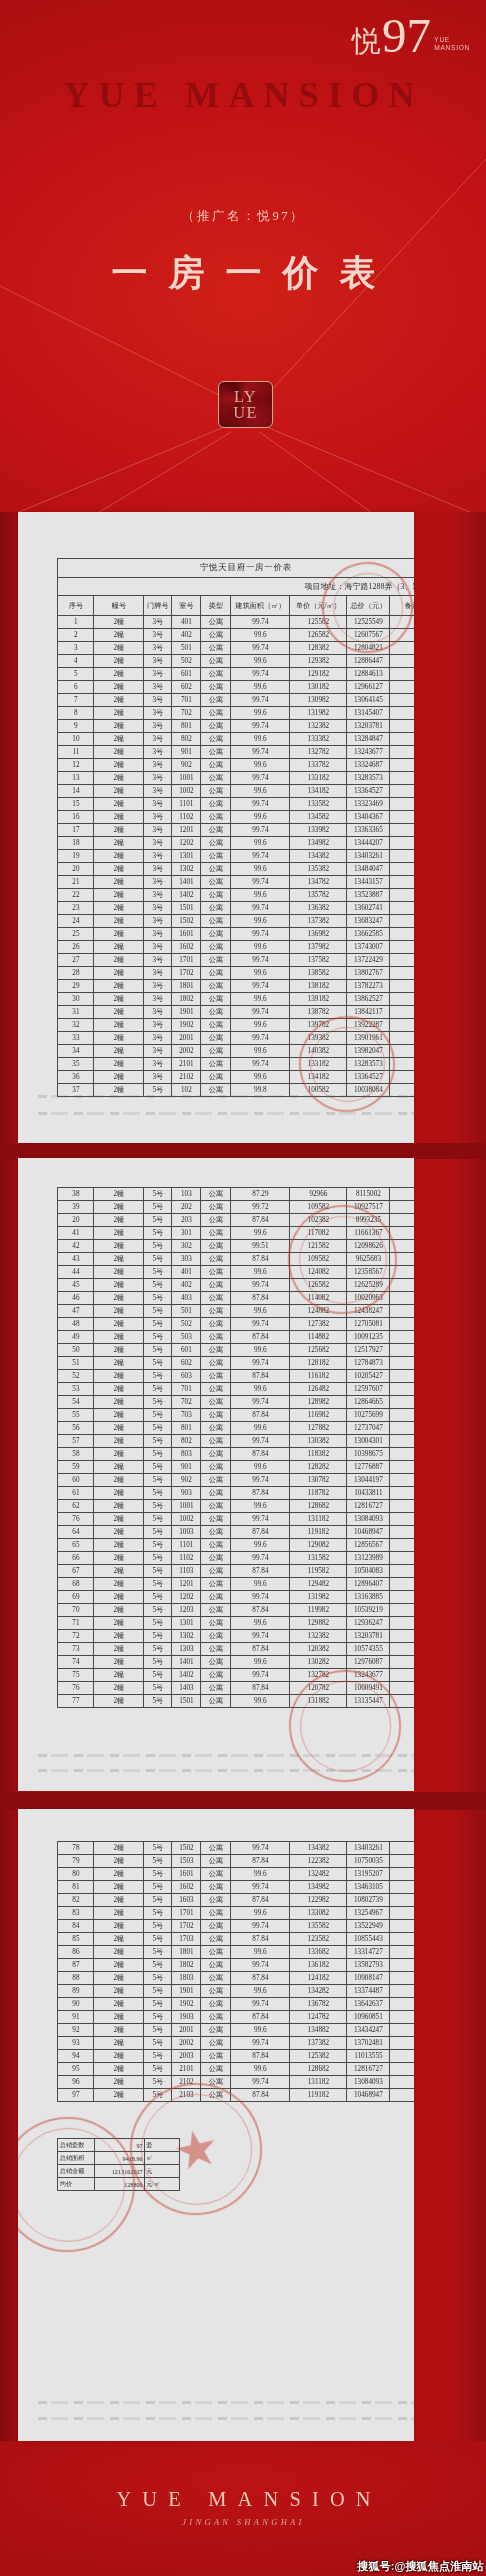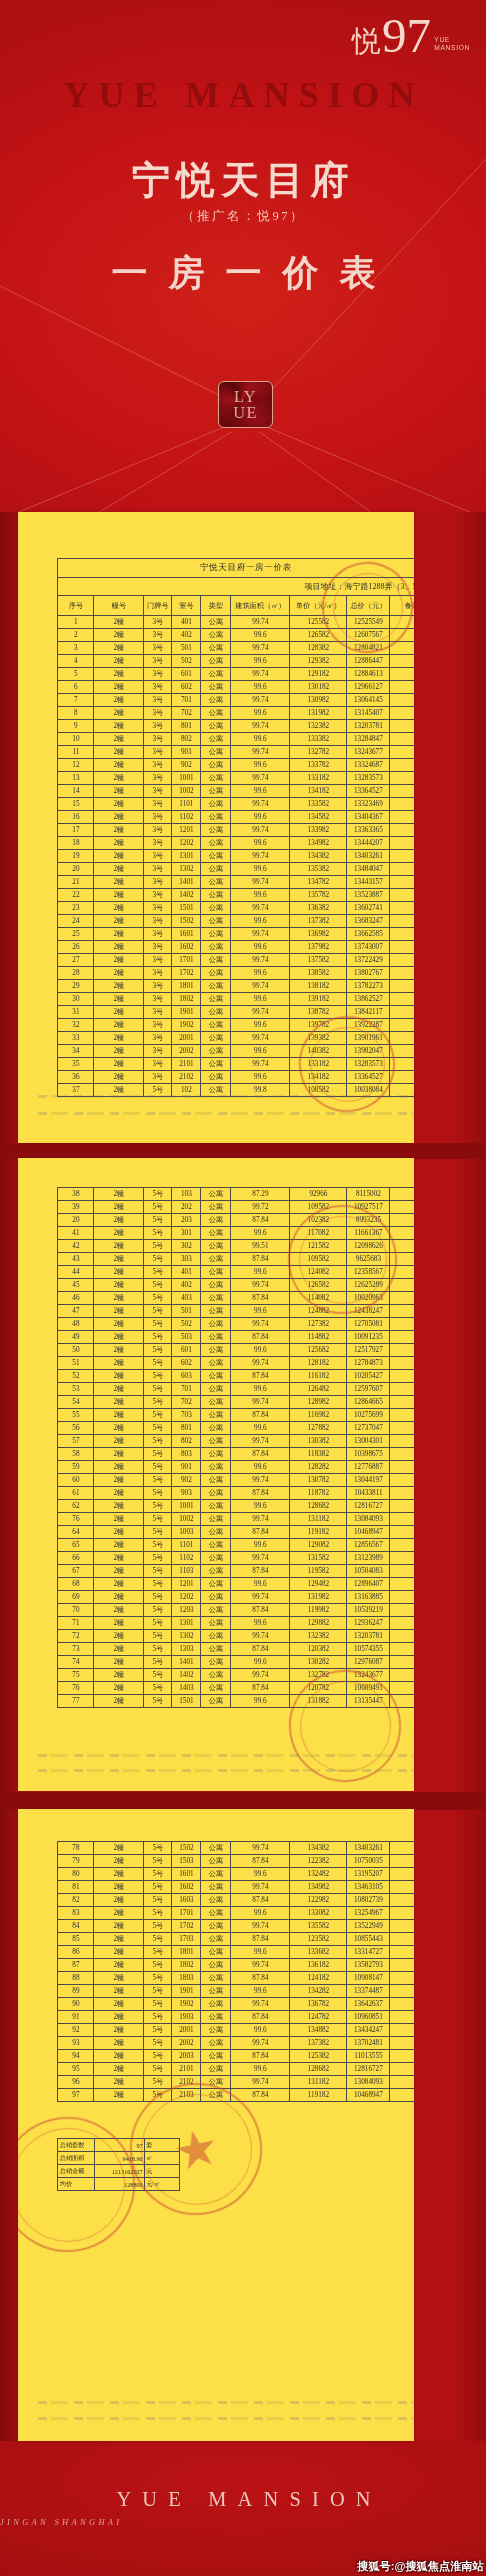--- a/index.html
+++ b/index.html
@@ -23,21 +23,21 @@
   .hero-subtitle{position:absolute;top:208px;left:0;width:100%;text-align:center;
         font-size:12.5px;letter-spacing:2.6px;color:#eecabc;}
   .hero-heading{position:absolute;top:249px;left:0;width:100%;margin:0;text-align:center;
         font-size:36px;font-weight:600;letter-spacing:21px;text-indent:21px;color:#f3d6c9;}
   .badge{position:absolute;left:218px;top:381px;width:53px;height:45px;border:0.7px solid #d9a88f;border-radius:6px;
         background:conic-gradient(from 210deg at 42% 38%, #70090f, #9c1219 60deg, #5e060b 120deg, #a3141c 180deg, #7b0b10 240deg, #93101a 300deg, #70090f);
         display:flex;flex-direction:column;align-items:center;justify-content:center;box-shadow:0 0 9.2px rgba(0,0,0,.25) inset;}
   .badge span{font-size:16.4px;line-height:.92;letter-spacing:1.3px;color:#d8ad96;font-weight:400;}
   
   .band{position:absolute;left:0;width:487px;background:#8a0b0e;z-index:1;}
-  .panel{position:absolute;left:18.4px;width:396px;background:#fde047;z-index:2;overflow:hidden;
+  .panel{position:absolute;left:18.4px;width:396px;background:#e5e5e5;z-index:2;overflow:hidden;
          box-shadow:0 0 4px rgba(0,0,0,.2);}
   .p1{top:512px;height:631px;}
   .p2{top:1158px;height:633px;}
   .p3{top:1809px;height:632px;}
   .band1{top:1143px;height:16px;}
   .band2{top:1792px;height:18px;}
   
   table.price{border-collapse:collapse;table-layout:fixed;width:375px;margin-left:39px;
         color:#2e2d2b;}
   .p1 table.price{margin-top:46px;}
@@ -65,21 +65,21 @@
   .stamp .star{position:absolute;inset:0;display:flex;align-items:center;justify-content:center;
         font-size:51px;color:rgba(197,62,50,.5);font-family:"DejaVu Sans",sans-serif;}
   
   .fn{position:absolute;left:20px;width:413px;height:2.6px;opacity:.55;filter:blur(0.3px);
       background:repeating-linear-gradient(90deg,rgba(110,110,110,.45) 0 9.2px,rgba(110,110,110,0) 9.2px 13px,rgba(110,110,110,.28) 13px 30px,rgba(110,110,110,0) 30px 36px);}
   
   .footer{position:absolute;top:2441px;left:0;width:487px;height:135px;z-index:1;
         background:radial-gradient(120% 120% at 50% 30%, #bb1215 0%, #a50e10 70%, #930d0f 100%);}
   .footer-brand{position:absolute;top:47px;width:100%;text-align:center;font-size:20.4px;font-weight:300;
         letter-spacing:11.2px;text-indent:11.2px;color:#ecc9ba;}
-  .footer-sub{position:absolute;top:76px;width:100%;font-style:italic;
+  .footer-sub{position:absolute;top:76px;width:100%;text-align:center;font-style:italic;
         font-size:8.5px;letter-spacing:3.3px;color:#d9a899;}
   .footer-watermark{position:absolute;right:3.3px;bottom:2px;font-size:11.2px;font-weight:700;color:#ffffff;
         font-family:"Liberation Sans","DejaVu Sans",sans-serif;
         text-shadow:0.7px 0.7px 1.3px rgba(55,0,0,.95),-0.7px -0.7px 1.3px rgba(55,0,0,.95),0 0 2px rgba(55,0,0,.8);}
 </style>
 </head>
 <body>
 
 <div class="page">
   <div class="vignette"></div>
@@ -97,21 +97,20 @@
     </svg>
     <div class="bg-watermark">YUE MANSION</div>
     <div class="logo">
       <span class="logo-yue">悦</span>
       <span class="logo-97">97</span>
       <span class="logo-sub">
         <span>YUE</span><br>
         <span>MANSION</span>
       </span>
     </div>
-    <h1 class="hero-title">宁悦天目府</h1>
     <div class="hero-subtitle">（推广名：悦97）</div>
     <h2 class="hero-heading">一房一价表</h2>
     <div class="badge">
       <span>LY</span>
       <span>UE</span>
     </div>
   </section>
 
   <div class="band band1"></div>
   <div class="band band2"></div>

